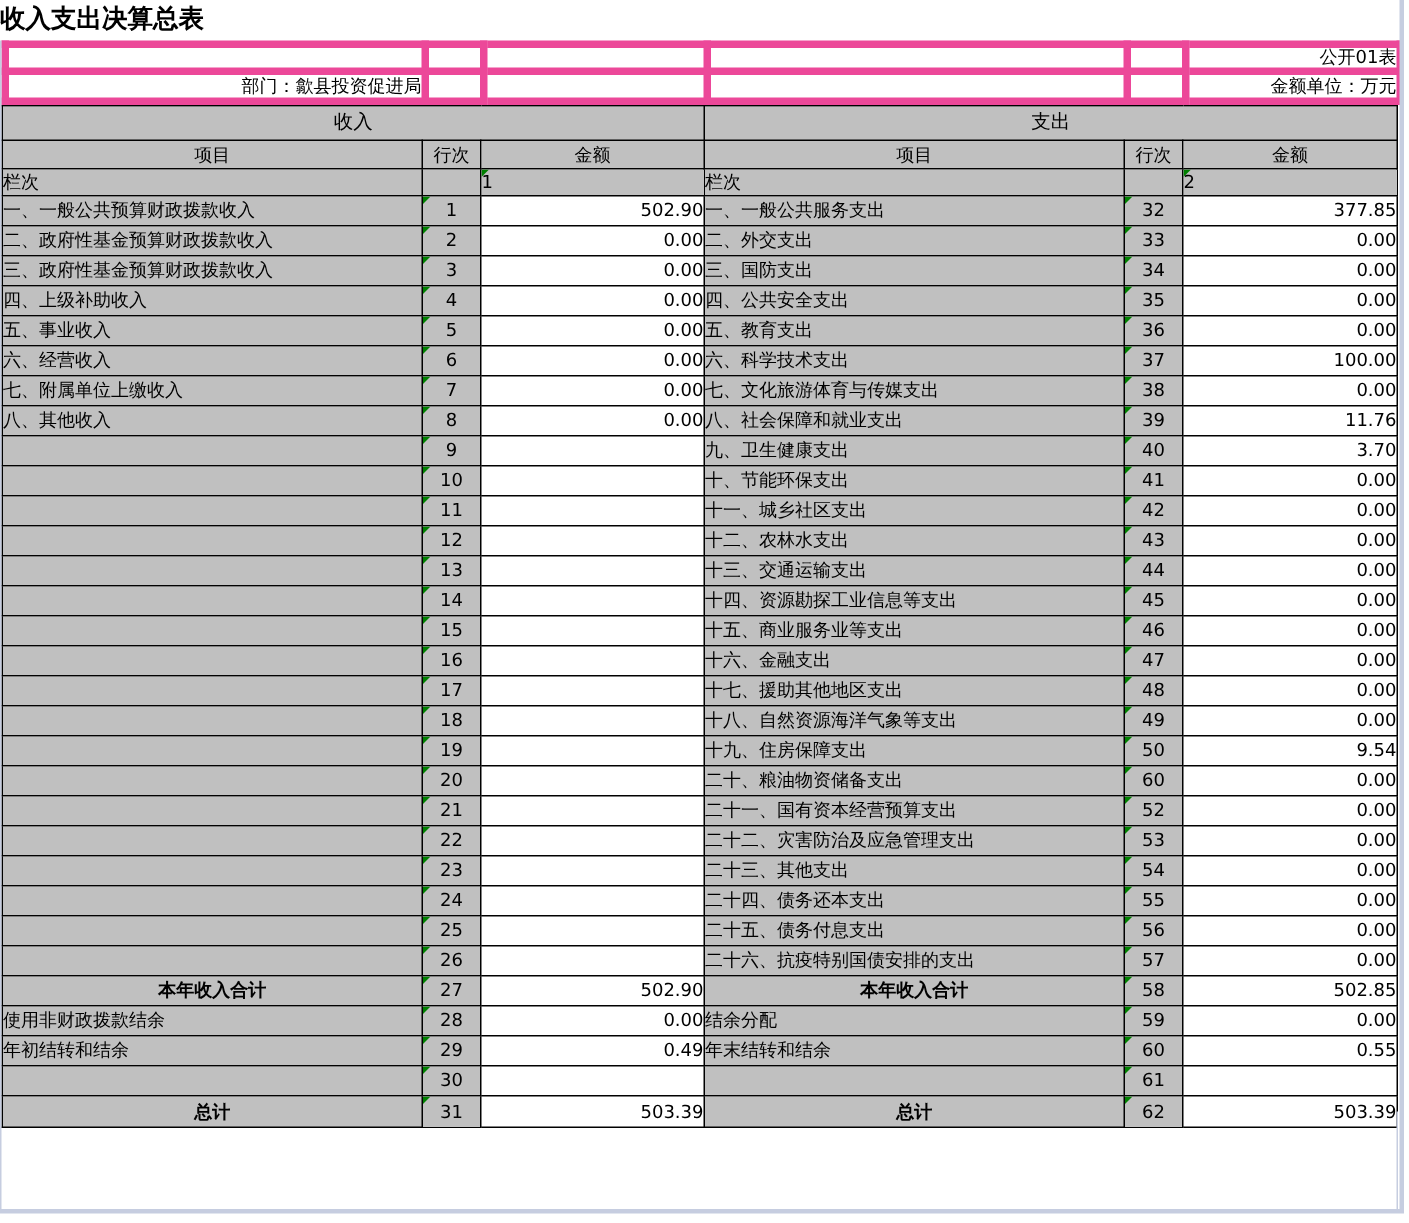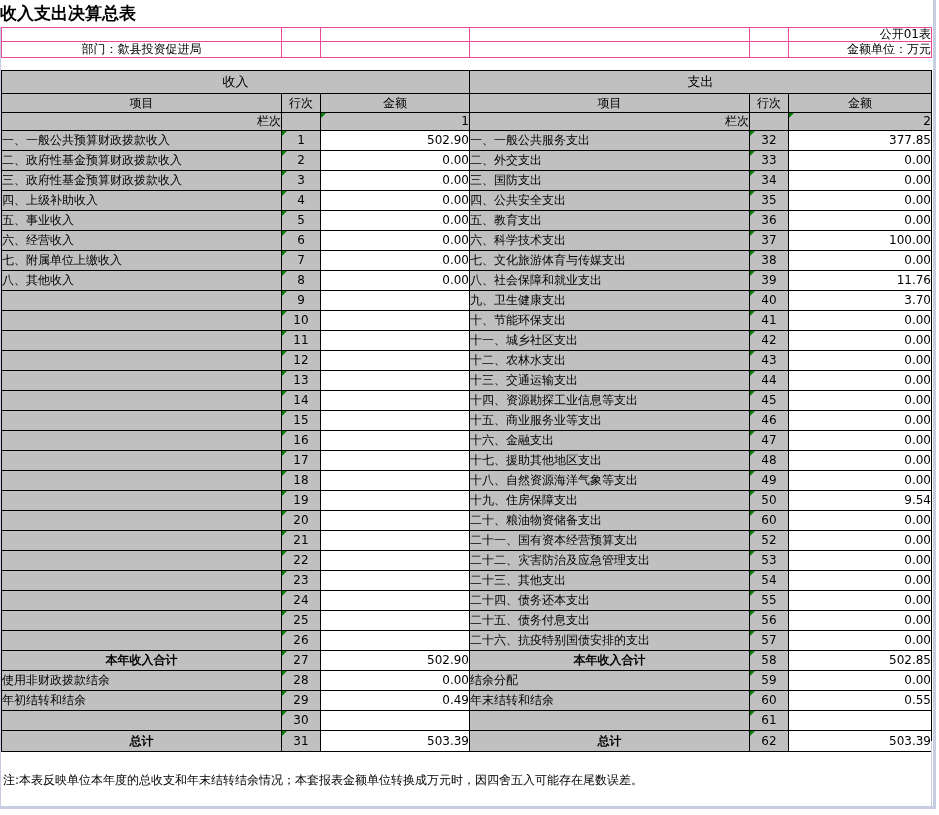--- a/index.html
+++ b/index.html
@@ -2,32 +2,32 @@
 <html><head>
 <meta charset="utf-8">
 <style>
   html,body{margin:0;padding:0;background:#ffffff;}
   .page{position:relative;width:939px;height:815px;background:#ffffff;overflow:hidden;
         font-family:"DejaVu Sans","Liberation Sans",sans-serif;color:#000;}
   .report-title{position:absolute;top:0;left:0;width:939px;height:27px;line-height:27px;
         text-align:left;font-size:17px;font-weight:bold;}
   
   .meta-table{position:absolute;top:27px;left:1px;width:930px;border-collapse:collapse;table-layout:fixed;}
-  .meta-table td{border:1px solid #ec4899;padding:0;font-size:12px;white-space:nowrap;overflow:visible;margin-left:32px;}
+  .meta-table td{border:5px solid #ec4899;padding:0;font-size:12px;white-space:nowrap;overflow:visible;margin-left:32px;}
   .meta-row1 td{height:13px;line-height:13px;}
   .meta-row2 td{height:15px;line-height:15px;}
   .meta-right{text-align:right;padding-right:2px;}
-  .meta-left{text-align:center;padding-left:2px;}
+  .meta-left{text-align:right;padding-left:2px;}
   
   .main-table{position:absolute;top:70px;left:1px;width:930px;border-collapse:collapse;table-layout:fixed;}
   .main-table td{border:1px solid #000;padding:0;font-size:12px;line-height:19px;
         white-space:nowrap;overflow:hidden;height:19px;}
   .main-table tr.sec-row td{height:22px;line-height:22px;font-size:13px;text-align:center;}
   .main-table tr.hdr-row td{height:18px;line-height:18px;text-align:center;}
-  .main-table tr.idx-row td{height:17px;line-height:17px;text-align:right;}
+  .main-table tr.idx-row td{height:17px;line-height:17px;text-align:left;}
   .main-table tr.last-row td{height:20px;line-height:20px;}
   .gray{background:#c0c0c0;}
   .item{text-align:left;padding-left:2px;}
   .item.total{text-align:center;font-weight:bold;padding-left:0;}
   .line{text-align:center;position:relative;}
   .amt{text-align:right;padding-right:3px;background:#ffffff;}
   .flagged{position:relative;}
   .tri{position:absolute;top:0;left:0;width:0;height:0;
        border-top:5px solid #008000;border-right:5px solid transparent;}
   .note{position:absolute;top:771px;left:3px;font-size:12px;line-height:18px;white-space:nowrap;}
@@ -348,20 +348,19 @@
           <td class="item gray total">总计</td>
           <td class="line gray flagged"><span class="tri"></span><span>31</span></td>
           <td class="amt">503.39</td>
           <td class="item gray total">总计</td>
           <td class="line gray flagged"><span class="tri"></span><span>62</span></td>
           <td class="amt">503.39</td>
         </tr>
       </tbody>
   </table>
 
-  <div class="note">注:本表反映单位本年度的总收支和年末结转结余情况；本套报表金额单位转换成万元时，因四舍五入可能存在尾数误差。</div>
 
   <div class="edge-left"></div>
   <div class="edge-right"></div>
   <div class="edge-bottom"></div>
   <div class="edge-table-right"></div>
 
 </div>
 
 </body></html>

